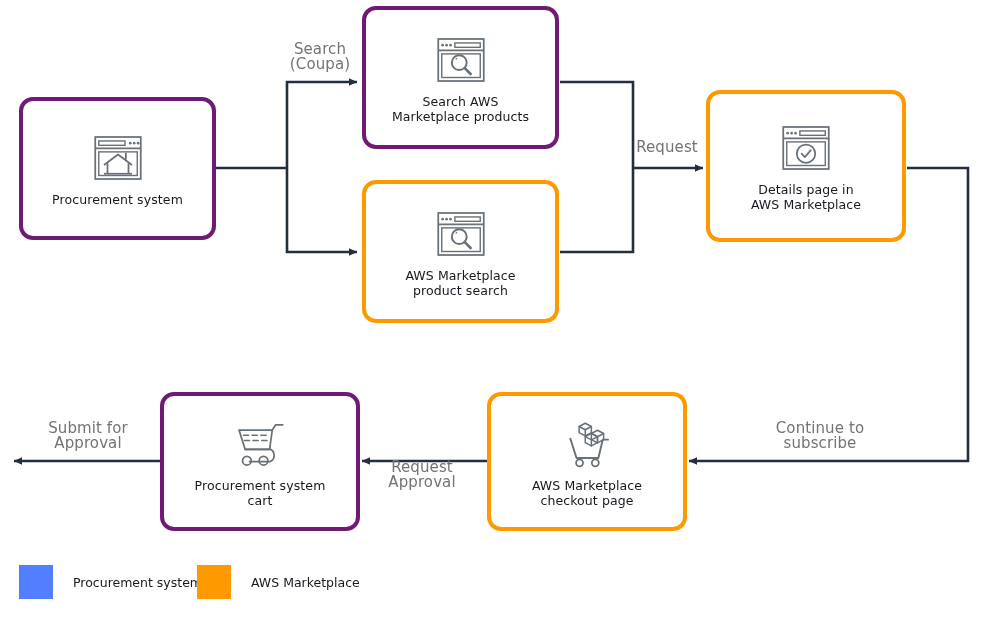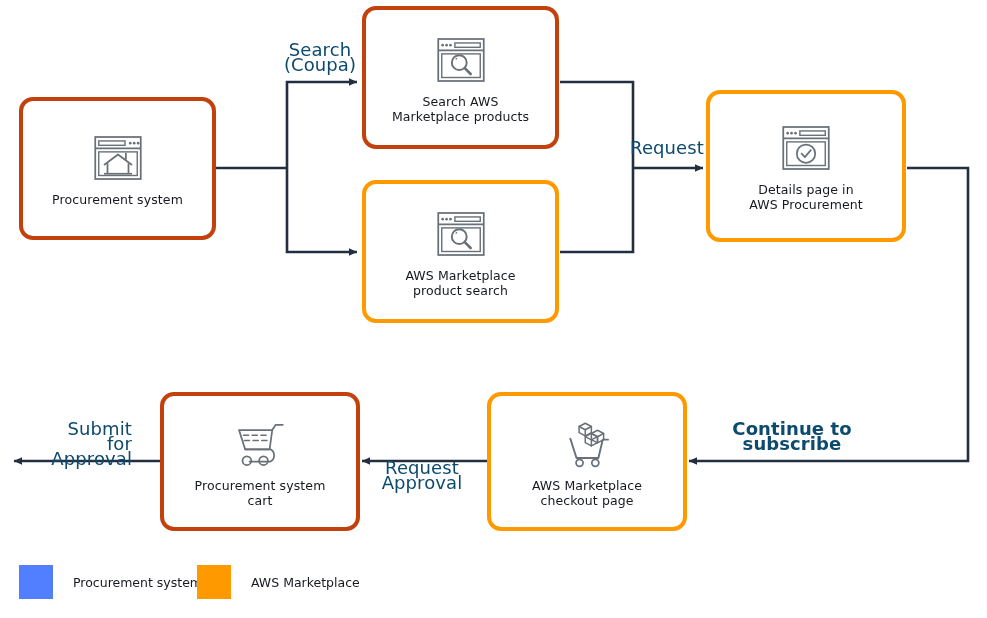--- a/index.html
+++ b/index.html
@@ -25,41 +25,41 @@
   .node {
     position: absolute;
     box-sizing: border-box;
     border-radius: 14px;
     background: #ffffff;
     display: flex;
     flex-direction: column;
     align-items: center;
     justify-content: center;
   }
-  .node.blue  { border: 4px solid #c2410c; }
+  .node.blue  { border: 4px solid #701a75; }
   .node.orange{ border: 4px solid #FF9900; }
   .node-icon {
     width: 56px;
     height: 56px;
     display: block;
     margin-bottom: 6px;
   }
   .node-label {
     font-size: 12.5px;
     line-height: 15px;
     color: #16191F;
     text-align: center;
     white-space: pre-line;
     letter-spacing: 0.1px;
   }
   .edge-label {
     position: absolute;
-    font-size: 18px;
+    font-size: 15px;
     line-height: 15px;
-    color: #0c4a6e;
+    color: #737373;
     text-align: center;
     white-space: pre-line;
     letter-spacing: 0.1px;
   }
   .legend {
     position: absolute;
     display: flex;
     align-items: center;
   }
   .legend-swatch {
@@ -162,21 +162,21 @@
       <line x1="6" y1="21" x2="58" y2="21" stroke="#687078" stroke-width="2"></line>
       <circle cx="11" cy="15" r="1.5" fill="#687078"></circle>
       <circle cx="15.5" cy="15" r="1.5" fill="#687078"></circle>
       <circle cx="20" cy="15" r="1.5" fill="#687078"></circle>
       <rect x="25" y="12.5" width="29" height="5" fill="none" stroke="#687078" stroke-width="1.6"></rect>
       <rect x="10" y="25" width="44" height="27" fill="none" stroke="#687078" stroke-width="1.6"></rect>
       <circle cx="32" cy="38.5" r="10.5" fill="none" stroke="#687078" stroke-width="2"></circle>
       <path d="M27 38.5 L30.7 42.4 L37.5 34.5" fill="none" stroke="#687078" stroke-width="2" stroke-linecap="round" stroke-linejoin="round"></path>
     </svg>
     <div class="node-label">Details page in
-AWS Procurement</div>
+AWS Marketplace</div>
   </div>
 
   <div class="node orange" style="left:487px; top:392px; width:200px; height:139px;">
     <svg class="node-icon" viewBox="0 0 64 64">
       <g fill="none" stroke="#687078" stroke-width="1.7" stroke-linejoin="round" stroke-linecap="round">
         <path d="M23 12 L30 8.3 L37 12 L37 19 L30 22.7 L23 19 Z"></path>
         <path d="M23 12 L30 15.7 L37 12 M30 15.7 L30 22.7"></path>
         <path d="M37 20 L44 16.3 L51 20 L51 27 L44 30.7 L37 27 Z"></path>
         <path d="M37 20 L44 23.7 L51 20 M44 23.7 L44 30.7"></path>
         <path d="M30 23.5 L37 19.8 L44 23.5 L44 30.5 L37 34.2 L30 30.5 Z"></path>
@@ -209,27 +209,27 @@
     <div class="node-label">Procurement system
 cart</div>
   </div>
 
   <div class="edge-label" style="left:283px; top:42px; width:74px;">Search
 (Coupa)</div>
 
 
   <div class="edge-label" style="left:630px; top:140px; width:74px; text-align:center;">Request</div>
 
-  <div class="edge-label" style="left:727px; top:421px; width:130px;font-weight:bold;">Continue to
+  <div class="edge-label" style="left:755px; top:421px; width:130px;">Continue to
 subscribe</div>
 
   <div class="edge-label" style="left:379px; top:421px; width:86px;margin-top:39px;">Request
 Approval</div>
 
-  <div class="edge-label" style="left:44px; top:421px; width:88px;text-align:right;">Submit for
+  <div class="edge-label" style="left:44px; top:421px; width:88px;">Submit for
 Approval</div>
 
   <div class="legend" style="left:19px; top:565px;">
     <span class="legend-swatch" style="background:#527FFF;"></span>
     <span class="legend-text">Procurement system</span>
   </div>
 
   <div class="legend" style="left:197px; top:565px;">
     <span class="legend-swatch" style="background:#FF9900;"></span>
     <span class="legend-text">AWS Marketplace</span>

